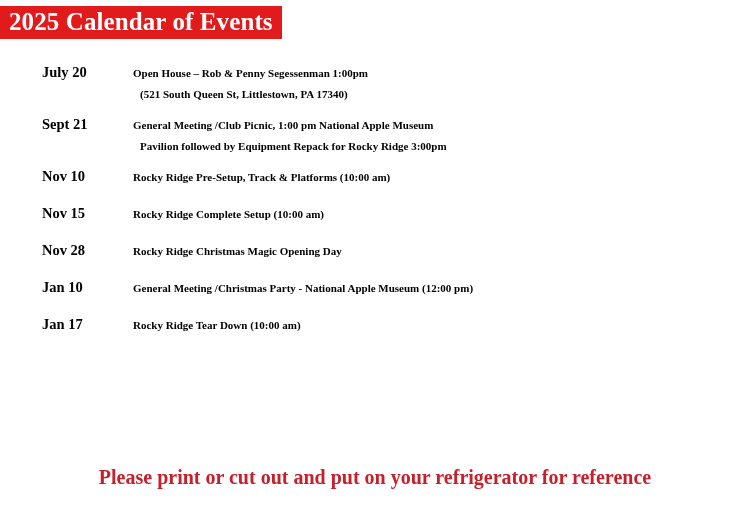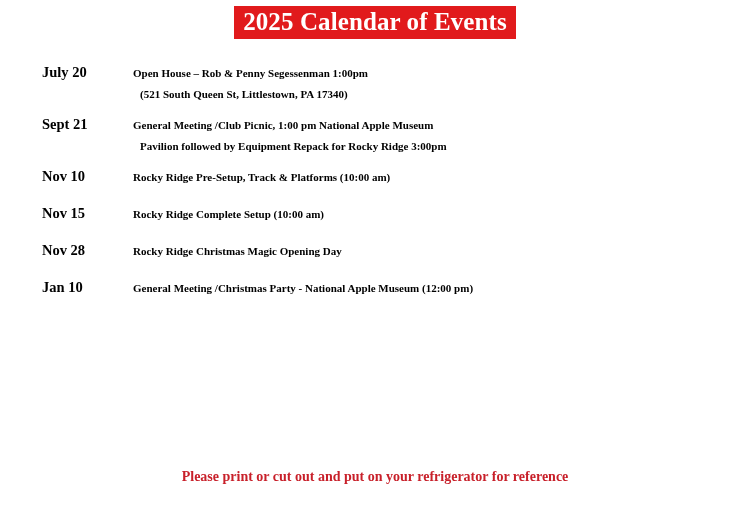--- a/index.html
+++ b/index.html
@@ -19,21 +19,20 @@
   .page {
     width: 750px;
     height: 506px;
     position: relative;
     box-sizing: border-box;
   }
 
   
   .title-row {
     width: 100%;
-    text-align: center;
     padding-top: 6px;
     line-height: 0;
   }
   .title-banner {
     display: inline-block;
     background: #E11A1C;
     color: #ffffff;
     font-family: "Liberation Serif", "DejaVu Serif", serif;
     font-weight: bold;
     font-size: 25px;
@@ -86,21 +85,21 @@
 
   
   .footer-note {
     position: absolute;
     left: 0;
     right: 0;
     top: 466px;
     text-align: center;
     color: #C8202A;
     font-weight: bold;
-    font-size: 14px;
+    font-size: 20px;
     line-height: 22px;
     white-space: nowrap;
   }
 </style>
 </head>
 <body>
 
 <div class="page">
 
   <div class="title-row">
@@ -152,18 +151,26 @@
           </td>
         </tr>
         <tr class="ev-row">
           <td class="col-date">
             <div class="date-text">Jan 10</div>
           </td>
           <td class="col-desc">
             <div class="desc-line">General Meeting /Christmas Party - National Apple Museum (12:00 pm)</div>
           </td>
         </tr>
+        <tr class="ev-row">
+          <td class="col-date">
+            <div class="date-text">Jan 17</div>
+          </td>
+          <td class="col-desc">
+            <div class="desc-line">Rocky Ridge Tear Down (10:00 am)</div>
+          </td>
+        </tr>
       </tbody>
   </table>
 
   <div class="footer-note">Please print or cut out and put on your refrigerator for reference</div>
 
 </div>
 
 </body></html>

